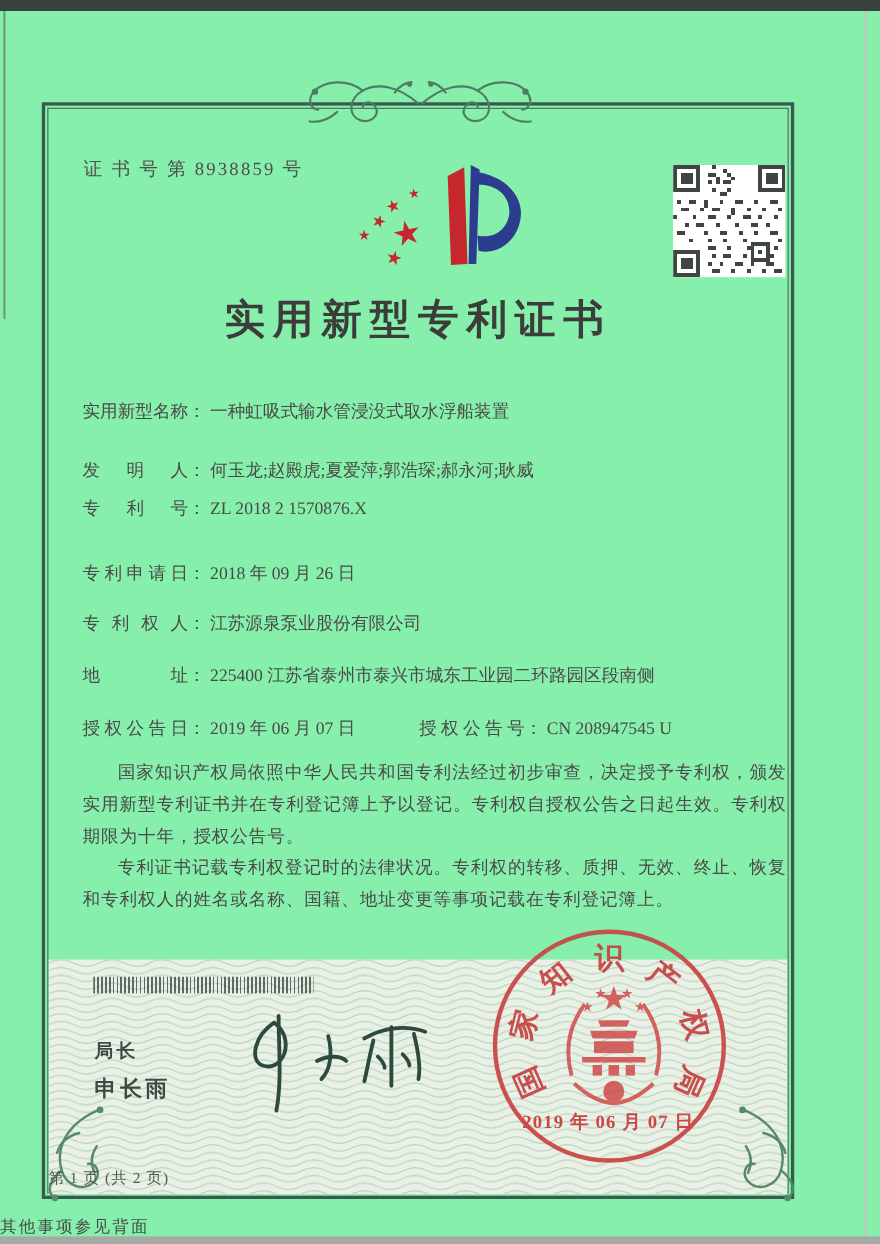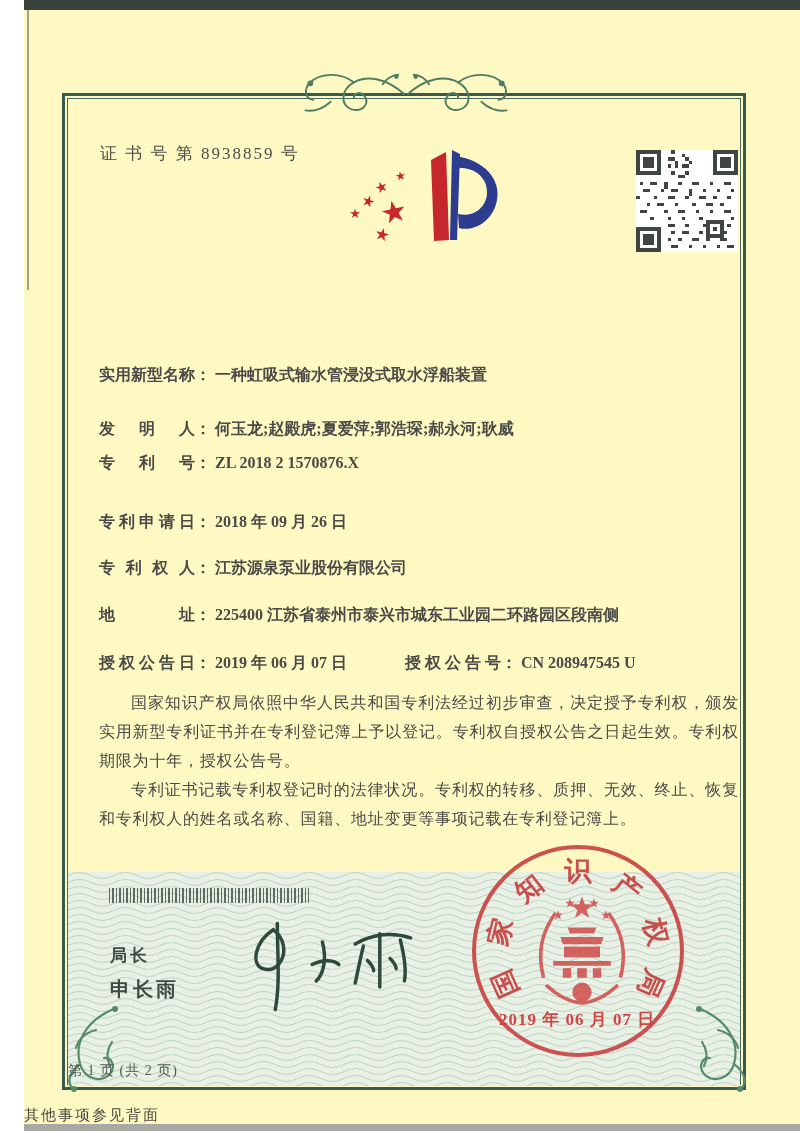--- a/index.html
+++ b/index.html
@@ -1,18 +1,18 @@
 <!DOCTYPE html>
 <html><head>
 <meta charset="utf-8">
 <style>
   html,body{margin:0;padding:0;}
   body{width:800px;height:1131px;position:relative;background:#ffffff;
        font-family:"Liberation Serif","DejaVu Serif",serif;overflow:hidden;}
-  .page{position:absolute;inset:0;background:#fef9c3;margin-left:24px;}
+  .page{position:absolute;inset:0;background:#86efac;}
   
   .scan-top{position:absolute;left:0;top:0;width:800px;height:10px;background:#39413c;}
   .scan-right{position:absolute;left:786px;top:10px;width:2px;height:1114px;background:#c2c4bf;}
   .scan-left{position:absolute;left:3px;top:10px;width:2px;height:280px;background:#5a5a56;opacity:.55;}
   .scan-bottom{position:absolute;left:0;top:1124px;width:800px;height:7px;background:#a7aaa4;}
   
   .frame{position:absolute;left:38px;top:93px;width:684px;height:997px;
          border:3px solid #3a5a4c;box-sizing:border-box;}
   .frame-inner{position:absolute;inset:2px;border:1px solid #47685a;}
   
@@ -23,21 +23,21 @@
   .fl-left{left:28px;top:1002px;}
   .fl-right{left:666px;top:1002px;}
   
   .certno{position:absolute;left:76px;top:142px;font-size:17px;color:#4e4e4a;letter-spacing:2px;}
   .logo{position:absolute;left:315px;top:140px;}
   .qr{position:absolute;left:612px;top:150px;width:102px;height:102px;background:#fff;}
   .title{position:absolute;left:38px;top:266px;width:684px;text-align:center;
          font-size:37px;font-weight:bold;color:#3c3c3a;letter-spacing:7px;}
   
   .fields{position:absolute;left:75px;top:0;width:645px;}
-  .row{position:absolute;display:flex;align-items:flex-start;font-size:16px;color:#4a4a47;line-height:25px;font-weight:bold;}
+  .row{position:absolute;display:flex;align-items:flex-start;font-size:16px;color:#4a4a47;line-height:25px;}
   .row .lbl{display:inline-block;width:96px;text-align:justify;text-align-last:justify;flex:none;}
   .row .colon{display:inline-block;width:16px;flex:none;}
   .row .val{margin-left:4px;}
   .r0{top:362px;} .r1{top:416px;} .r2{top:450px;} .r3{top:509px;} .r4{top:555px;} .r5{top:602px;} .r6{top:650px;}
   .r5 .val{max-width:475px;}
   .r6 .val1{width:160px;flex:none;}
   .r6 .lbl2{margin-left:30px;}
   
   .paras{position:absolute;left:75px;top:688px;width:640px;font-size:16px;color:#4a4a47;
          line-height:29px;letter-spacing:.8px;text-align:justify;}
@@ -155,20 +155,21 @@
       <rect x="2" y="2" width="3" height="3"></rect>
         <rect x="24" y="2" width="3" height="3"></rect>
         <rect x="2" y="24" width="3" height="3"></rect>
       <rect x="20" y="20" width="5" height="5"></rect>
     </g>
     <rect x="21" y="21" width="3" height="3" fill="#ffffff"></rect>
     <rect x="22" y="22" width="1" height="1" fill="#3f4540"></rect>
     <path fill="#3f4540" d="M10 0h1v1h-1z M13 1h1v1h-1z M9 2h2v1h-2z M14 2h1v1h-1z M11 3h1v2h-1z M15 3h1v1h-1z M9 4h1v1h-1z M13 4h2v1h-2z M10 6h1v1h-1z M14 6h1v1h-1z M12 7h2v1h-2z M1 9h1v1h-1z M4 9h2v1h-2z M8 9h1v2h-1z M12 9h1v1h-1z M16 9h2v1h-2z M21 9h1v1h-1z M25 9h2v1h-2z M2 11h2v1h-2z M7 11h1v1h-1z M10 11h2v1h-2z M15 11h1v2h-1z M19 11h1v1h-1z M23 11h1v1h-1z M27 11h1v1h-1z M0 13h1v1h-1z M5 13h1v1h-1z M9 13h2v1h-2z M14 13h1v1h-1z M18 13h2v1h-2z M22 13h1v1h-1z M26 13h1v1h-1z M3 15h1v1h-1z M6 15h2v1h-2z M11 15h1v1h-1z M16 15h1v1h-1z M20 15h2v1h-2z M24 15h1v1h-1z M1 17h2v1h-2z M8 17h1v1h-1z M12 17h2v1h-2z M17 17h1v1h-1z M21 17h1v1h-1z M25 17h2v1h-2z M4 19h1v1h-1z M9 19h1v1h-1z M13 19h1v1h-1z M18 19h1v1h-1z M27 19h1v1h-1z M9 21h2v1h-2z M14 21h1v1h-1z M19 21h1v1h-1z M26 21h1v1h-1z M10 23h1v1h-1z M13 23h2v1h-2z M18 23h1v1h-1z M25 23h1v1h-1z M9 25h1v1h-1z M12 25h1v1h-1z M16 25h2v1h-2z M20 25h1v1h-1z M24 25h2v1h-2z M10 27h2v1h-2z M15 27h1v1h-1z M19 27h1v1h-1z M23 27h1v1h-1z M26 27h2v1h-2z"></path>
   </svg>
 
+  <div class="title">实用新型专利证书</div>
 
   <div class="fields">
     <div class="row r0">
       <span class="lbl">实用新型名称</span>
         <span class="colon">：</span>
         <span class="val">一种虹吸式输水管浸没式取水浮船装置</span>
     </div>
     <div class="row r1">
       <span class="lbl">发明人</span>
         <span class="colon">：</span>

